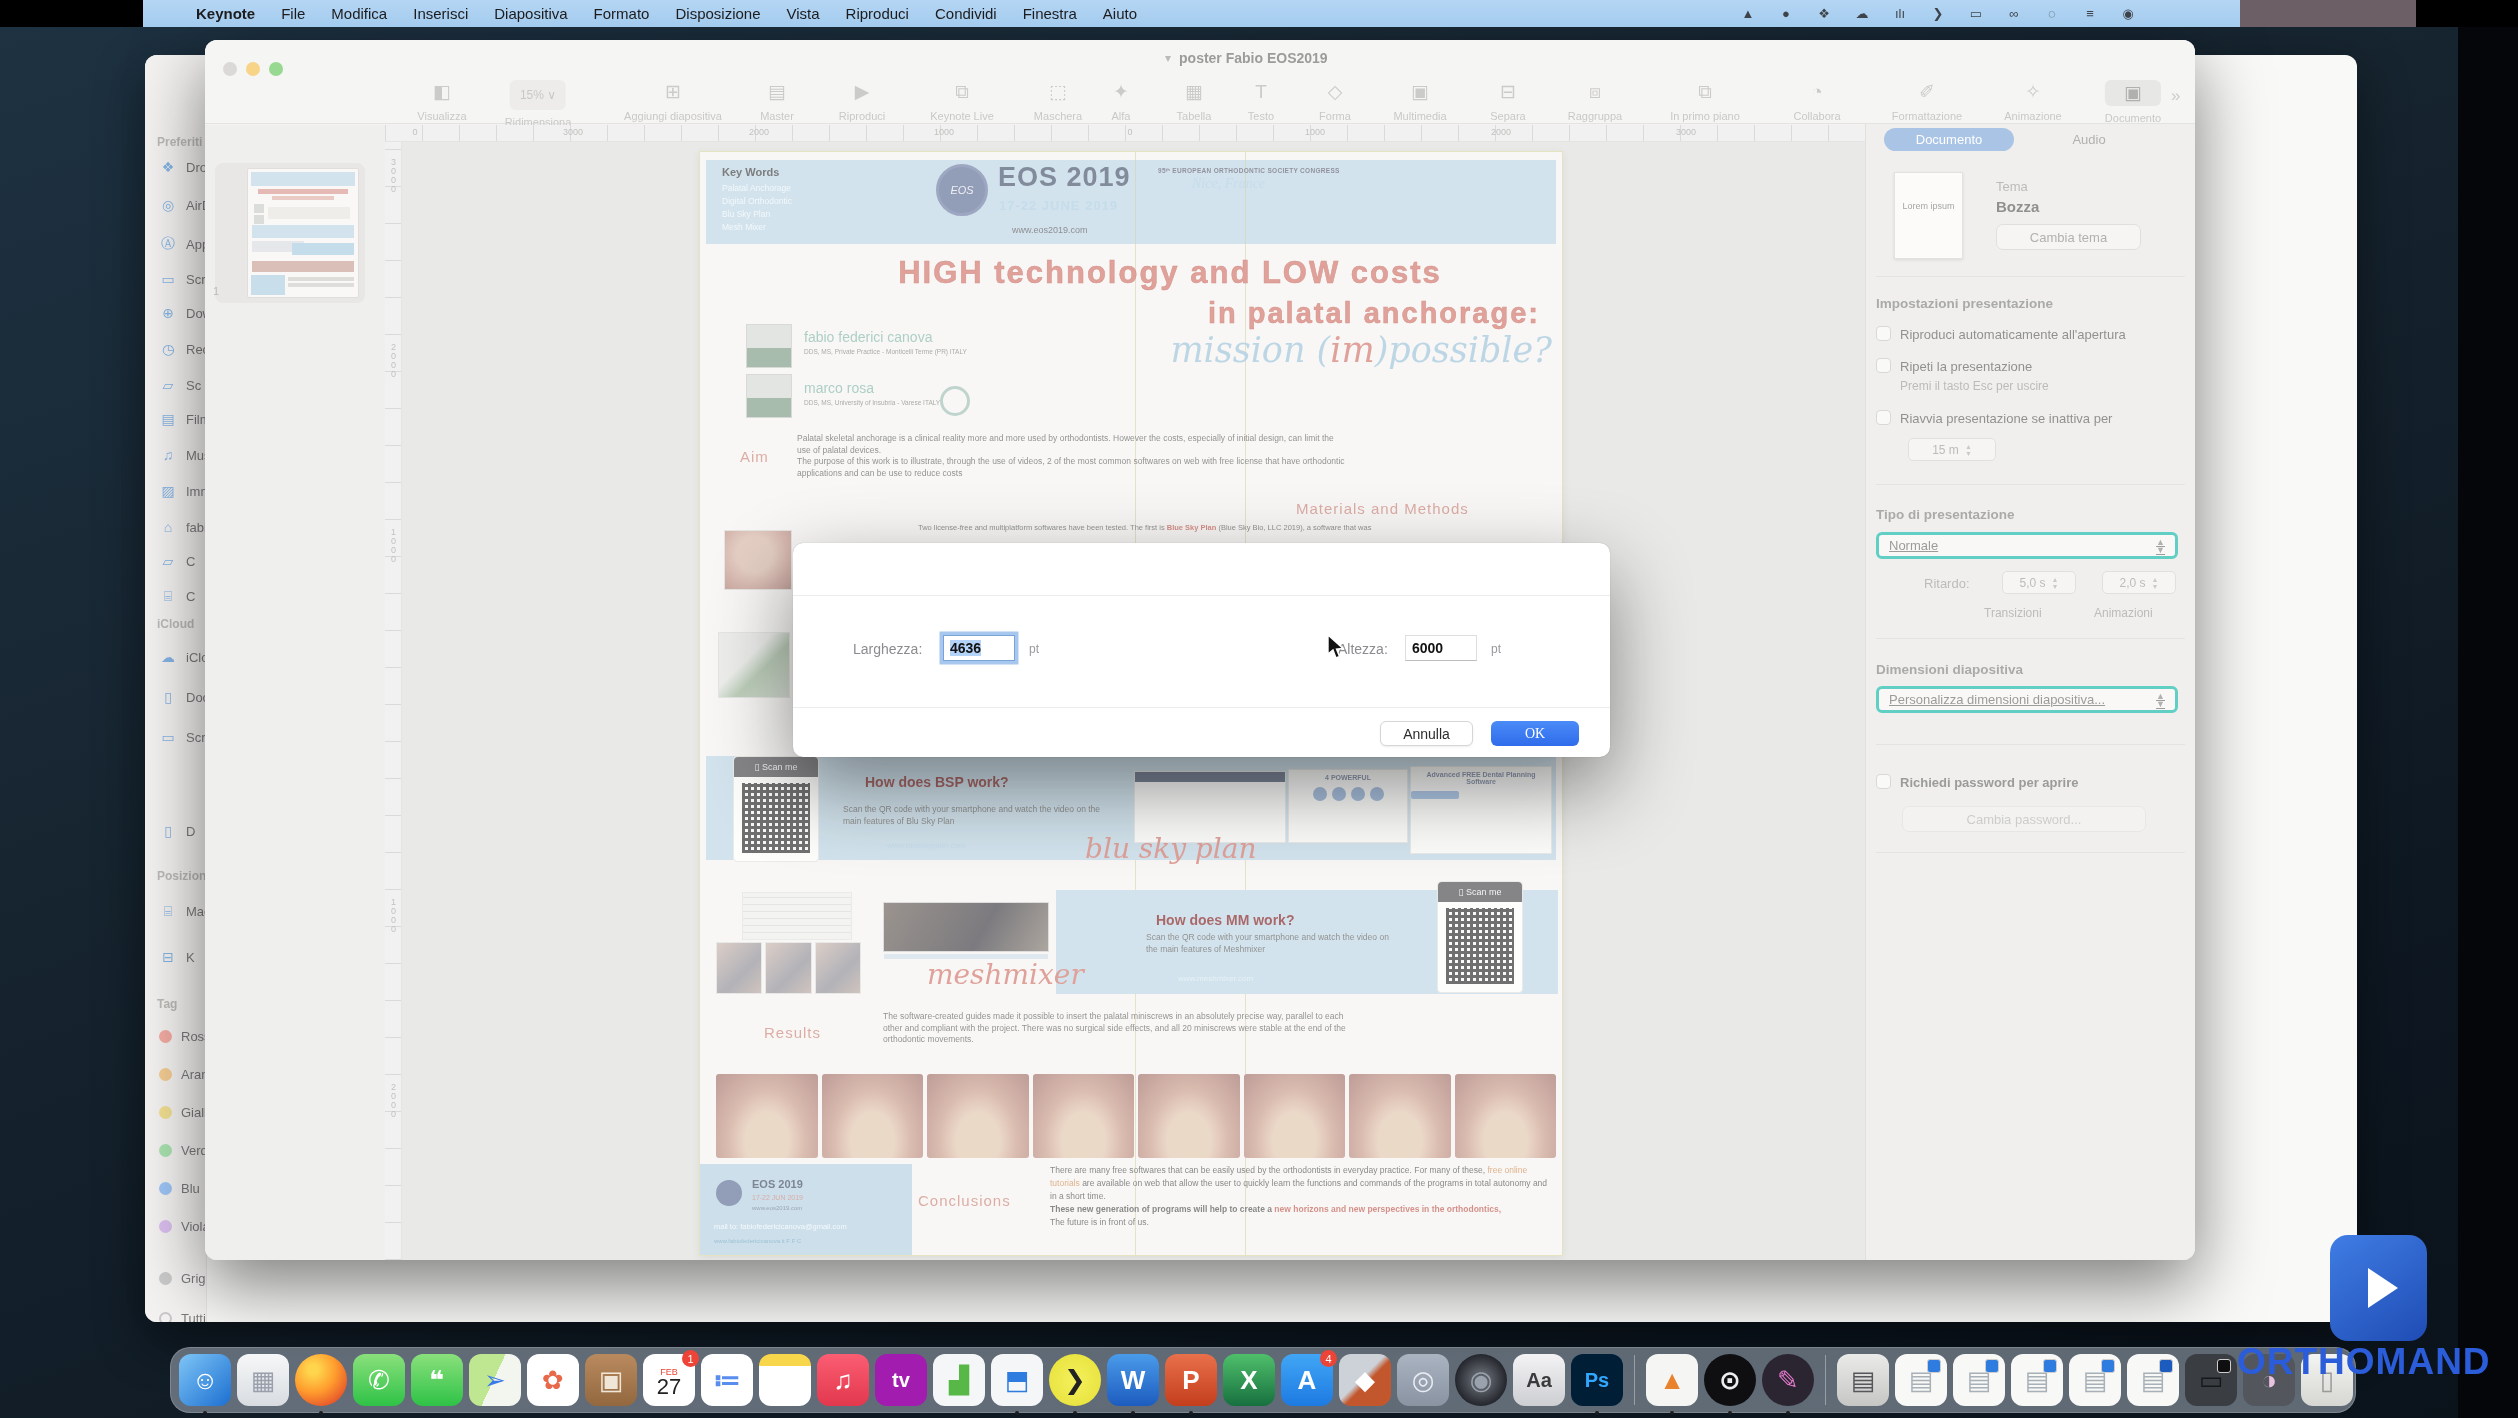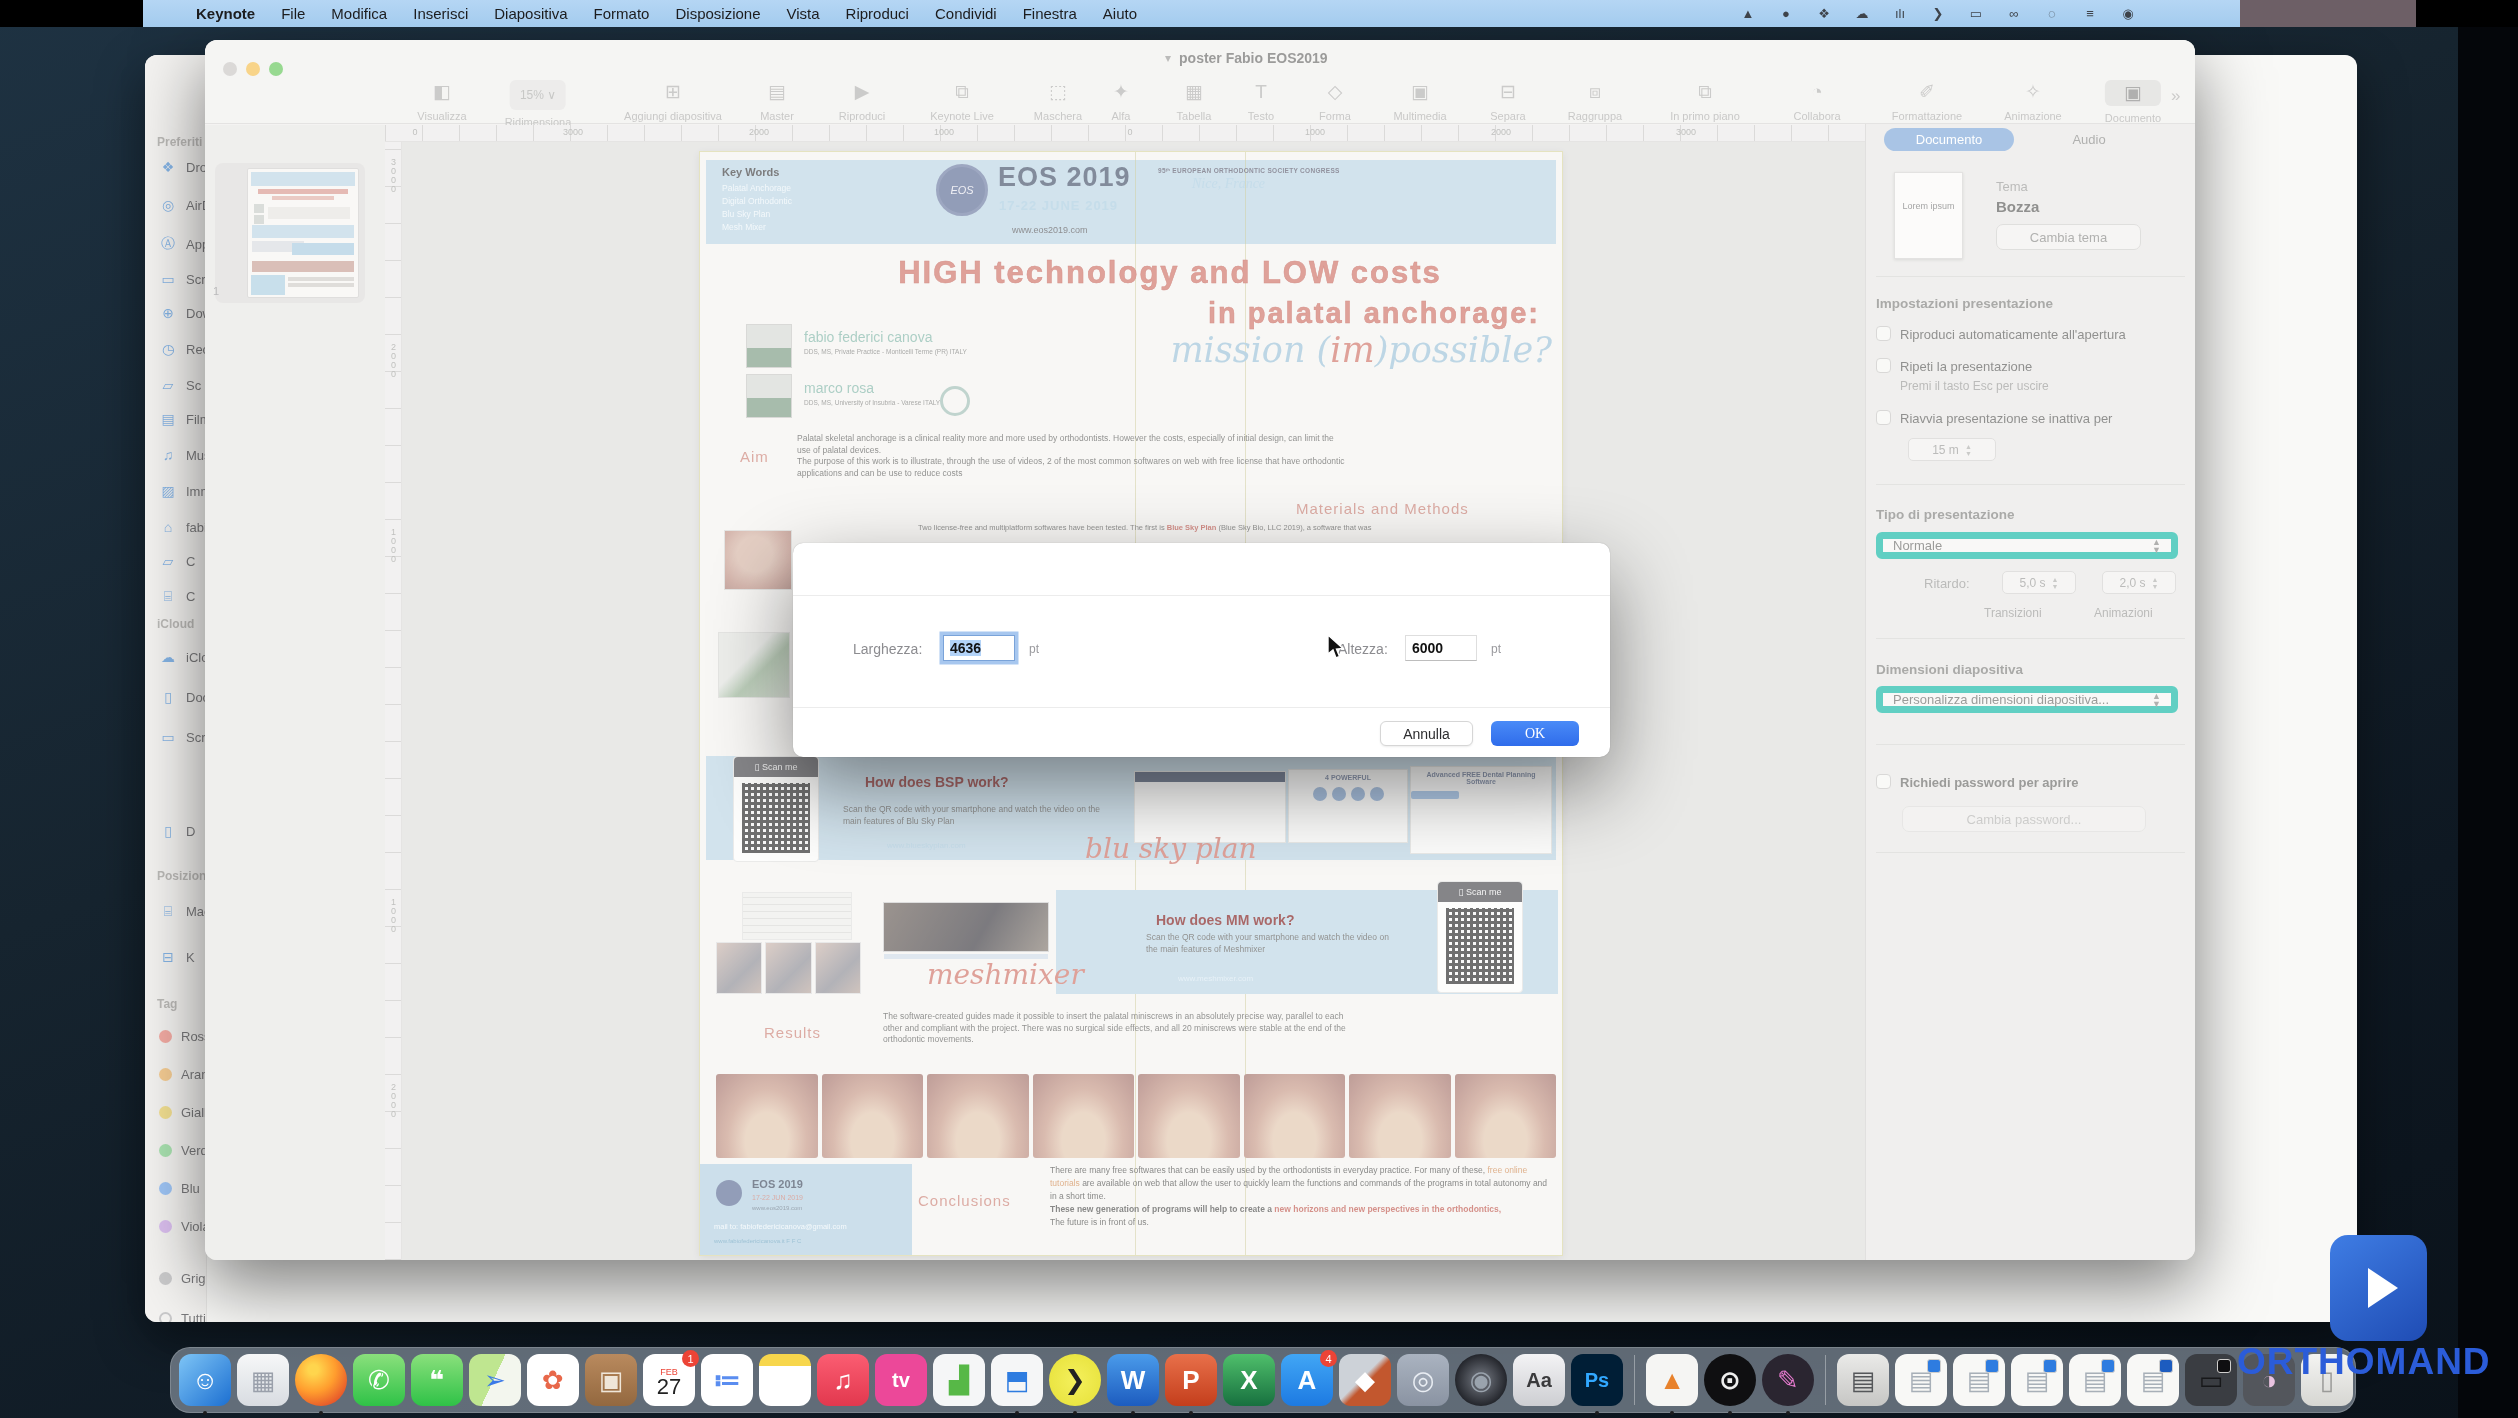--- a/index.html
+++ b/index.html
@@ -143,22 +143,22 @@
   .tab-audio { color:#8a8a88; }
   .theme-thumb { width:69px; height:87px; background:#fbfaf8; border:1px solid #d5d4d2; box-shadow:0 1px 3px rgba(0,0,0,.15);
      font-size:9px; color:#777; text-align:center; padding-top:28px; line-height:11px; }
   .muted-lab { color:#9a9a98; }
   .btn-sb { border:1px solid #d0cfcd; background:#f2f1ef; border-radius:7px; display:flex; align-items:center; justify-content:center; color:#8a8a88; }
   .divider { position:absolute; left:10px; right:10px; height:1px; background:#d6d5d3; }
   .cb { position:absolute; width:15px; height:15px; border:1px solid #c6c5c3; border-radius:4px; background:#f7f6f4; }
   .stepper { position:absolute; border:1px solid #d2d1cf; background:#f2f1ef; border-radius:5px; color:#9a9a98;
      display:flex; align-items:center; justify-content:center; font-size:12px; gap:6px; }
   .stepper .ar { font-size:7px; line-height:7px; color:#b0b0ae; }
-  .select { position:absolute; border:7px solid #14b8a6; background:#f6f5f3; border-radius:6px; display:flex; align-items:center;
-     padding:0 10px; justify-content:space-between; font-size:13px; color:#6a6a68; }
+  .select { position:absolute; border:3px solid #14b8a6; background:#f6f5f3; border-radius:6px; display:flex; align-items:center;
+     padding:0 10px; justify-content:space-between; font-size:13px; color:#6a6a68;text-decoration:underline; }
   .select .ud { font-size:9px; color:#8a8a88; line-height:8px; }
   .sb-note { font-size:12px; color:#9a9a98; }
   .sb-head { font-weight:bold; color:#80807e; font-size:13.5px; }
 
   
   .dialog { left:793px; top:543px; width:817px; height:214px; background:#ffffff; border-radius:10px; z-index:35;
      box-shadow:0 30px 80px rgba(0,0,0,.45), 0 0 1px rgba(0,0,0,.3); }
   .dlg-title { position:absolute; left:0; right:0; top:16px; text-align:center; font-size:16px; font-weight:bold; color:#1d1d1f; }
   .dlg-hr { position:absolute; left:0; right:0; height:1px; background:#ececec; }
   .dlg-lab { position:absolute; font-size:14px; color:#8c8c90; }
@@ -661,21 +661,21 @@
     <div class="dk" style="background: rgb(255, 255, 255); color: rgb(232, 104, 74);">✿</div>
     <div class="dk" style="background: linear-gradient(rgb(185, 138, 94), rgb(147, 104, 63)); color: rgb(239, 230, 216);">▣</div>
     <div class="dk cal">
       <div class="m">FEB</div>
       <div class="d">27</div>
       <span class="bdg">1</span>
     </div>
     <div class="dk" style="background: rgb(255, 255, 255); color: rgb(90, 141, 240);">≔</div>
     <div class="dk" style="background: linear-gradient(rgb(247, 214, 76) 0px, rgb(247, 214, 76) 24%, rgb(255, 255, 255) 24%); color: rgb(204, 204, 204);"></div>
     <div class="dk" style="background: linear-gradient(rgb(251, 93, 114), rgb(226, 56, 78)); color: rgb(255, 255, 255);">♫</div>
-    <div class="dk" style="background: #ec4899; color: rgb(255, 255, 255); font-size: 20px;">tv</div>
+    <div class="dk" style="background: #a21caf; color: rgb(255, 255, 255); font-size: 20px;">tv</div>
     <div class="dk" style="background: rgb(245, 246, 247); color: rgb(87, 184, 71);">▟</div>
     <div class="dk" style="background: rgb(245, 246, 247); color: rgb(46, 124, 224);">⬒<span class="dot"></span></div>
     <div class="dk round" style="background: radial-gradient(circle, rgb(244, 240, 92), rgb(230, 224, 56)); color: rgb(34, 34, 34);">❯<span class="dot"></span></div>
     <div class="dk" style="background: linear-gradient(rgb(74, 155, 234), rgb(29, 92, 191)); color: rgb(255, 255, 255);">W<span class="dot"></span></div>
     <div class="dk" style="background: linear-gradient(rgb(232, 112, 74), rgb(196, 62, 28)); color: rgb(255, 255, 255);">P<span class="dot"></span></div>
     <div class="dk" style="background: linear-gradient(rgb(79, 191, 107), rgb(23, 112, 63)); color: rgb(255, 255, 255);">X</div>
     <div class="dk" style="background: linear-gradient(rgb(65, 166, 245), rgb(29, 122, 226)); color: rgb(255, 255, 255);">A<span class="bdg">4</span></div>
     <div class="dk" style="background: linear-gradient(135deg, rgb(205, 210, 216) 45%, rgb(194, 87, 46) 55%); color: rgb(255, 255, 255);">◆</div>
     <div class="dk" style="background: linear-gradient(rgb(170, 179, 192), rgb(138, 147, 162)); color: rgb(233, 237, 243);">◎</div>
     <div class="dk round" style="background: radial-gradient(circle, rgb(90, 94, 102) 25%, rgb(30, 32, 38) 75%); color: rgb(154, 163, 173);">◉</div>

